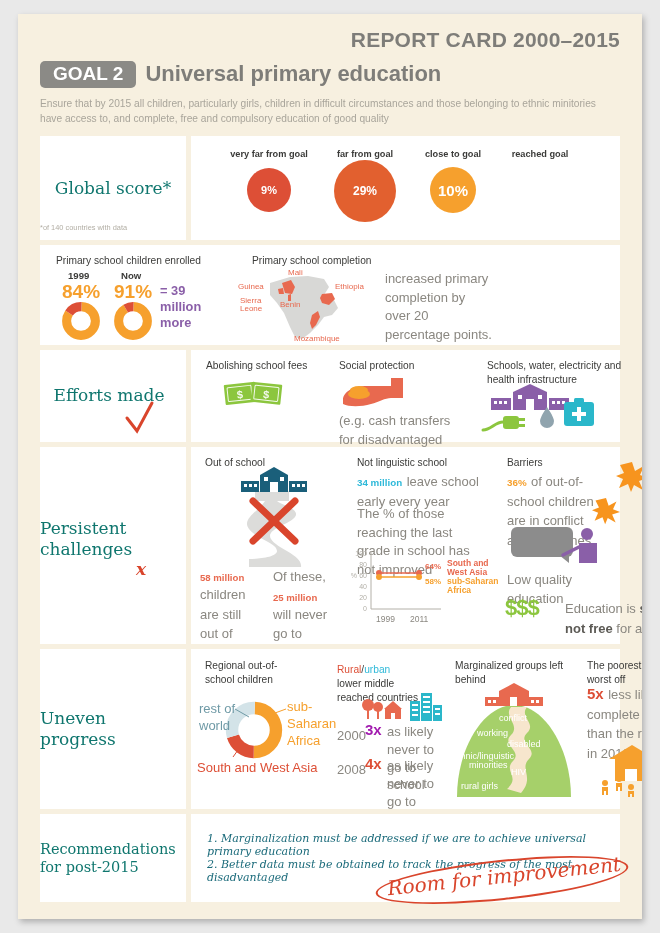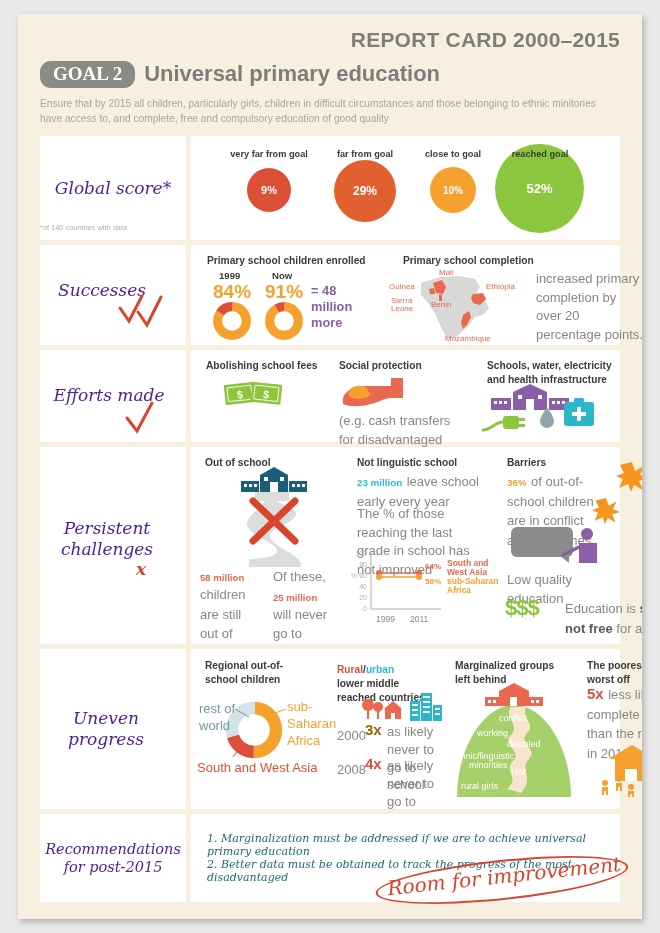--- a/index.html
+++ b/index.html
@@ -17,49 +17,49 @@
   }
   
   .hdr{padding:14px 22px 4px 22px;}
   .report-title{
     text-align:right;font-weight:bold;font-size:21px;letter-spacing:.2px;
     color:#7e7d79;margin-bottom:9px;
   }
   .goalline{display:flex;align-items:center;gap:9px;}
   .goal-badge{
     background:#8b8a86;color:#fff;font-weight:bold;font-size:19px;
-    border-radius:11px;padding:2px 13px 3px 13px;line-height:1.15;font-family:Liberation Serif, serif;
+    border-radius:5px;padding:2px 13px 3px 13px;line-height:1.15;
   }
   .goal-title{color:#7e7d79;font-weight:bold;font-size:22px;}
   .goal-desc{
     color:#a9a59b;font-size:10.2px;line-height:1.45;margin-top:9px;max-width:585px;
   }
   
   .rows{padding:6px 22px 0 22px;}
   .row{display:flex;margin-bottom:5px;}
   .cell{background:#fff;}
   .label-cell{
     width:146px;flex:none;margin-right:5px;position:relative;
     display:flex;align-items:center;justify-content:center;
   }
   .hand{
-    font-family:"DejaVu Serif", serif;font-style:italic;color:#4c1d95;
-    font-size:17px;line-height:1.25;text-align:center;
+    font-family:"DejaVu Serif", serif;color:#0f766e;
+    font-size:17px;line-height:1.25;
   }
   .hand.sm{font-size:14.5px;}
   .note{
     position:absolute;left:0;right:0;bottom:8px;
     color:#b2aea4;font-size:7.4px;
   }
   .tick{
     position:absolute;color:#d9452c;font-family:"DejaVu Serif",serif;
     font-weight:bold;pointer-events:none;
   }
   .content-cell{flex:1;position:relative;}
-  .h{font-size:10.2px;font-weight:bold;color:#3b3b39;line-height:1.3;}
+  .h{font-size:10.2px;font-weight:normal;color:#3b3b39;line-height:1.3;}
   .t{font-size:13px;color:#8a8780;line-height:1.42;}
   .abs{position:absolute;}
   
   .r1{height:104px;}
   .circ{
     border-radius:50%;display:flex;align-items:center;justify-content:center;
     color:#fff;font-weight:bold;
   }
   .bubble-lbl{font-size:9.2px;font-weight:bold;color:#3b3b39;text-align:center;}
   
@@ -125,59 +125,49 @@
         <div class="abs" style="left:126px;top:13px;width:96px;">
           <div class="bubble-lbl">far from goal</div>
         </div>
         <div class="abs circ" style="left:143px;top:24px;width:62px;height:62px;background:#e2602f;font-size:12px;">
           <span>29%</span>
         </div>
 
         <div class="abs" style="left:216px;top:13px;width:92px;">
           <div class="bubble-lbl">close to goal</div>
         </div>
-        <div class="abs circ" style="left:239px;top:31px;width:46px;height:46px;background:#f6a02d;font-size:10px;">
+        <div class="abs circ" style="left:239px;top:31px;width:46px;height:46px;background:#f6a02d;font-size:15px;">
           <span>10%</span>
         </div>
 
-        <div class="abs circ" style="left:304px;top:8px;width:89px;height:89px;background:#8cc63e;font-size:13px;">
-          <span>52%</span>
-        </div>
         <div class="abs" style="left:300px;top:13px;width:98px;">
           <div class="bubble-lbl">reached goal</div>
         </div>
       </div>
     </div>
 
     <div class="row r2">
-      <div class="cell label-cell">
-        <div class="hand" style="margin-bottom:10px;margin-right:22px;">Successes</div>
-        <svg class="abs" style="left:76px;top:45px;" width="60" height="40" viewBox="0 0 60 40">
-          <path d="M4 18 L13 31 L26 6" stroke="#d9452c" stroke-width="3" fill="none" stroke-linecap="round"></path>
-          <path d="M22 22 L31 35 L45 7" stroke="#d9452c" stroke-width="3" fill="none" stroke-linecap="round"></path>
-        </svg>
-      </div>
       <div class="cell content-cell">
         <div class="abs h" style="left:16px;top:9px;">Primary school children enrolled</div>
 
         <div class="abs yr" style="left:28px;top:25px;">1999</div>
         <div class="abs bigpct" style="left:22px;top:36px;">84%</div>
         <svg class="abs" style="left:22px;top:57px;" width="38" height="38" viewBox="0 0 42 42">
           <circle cx="21" cy="21" r="15.9" fill="none" stroke="#f6a02d" stroke-width="10" stroke-dasharray="84 16" stroke-dashoffset="25"></circle>
           <circle cx="21" cy="21" r="15.9" fill="none" stroke="#dd4f36" stroke-width="10" stroke-dasharray="16 84" stroke-dashoffset="-59"></circle>
         </svg>
 
         <div class="abs yr" style="left:81px;top:25px;">Now</div>
         <div class="abs bigpct" style="left:74px;top:36px;">91%</div>
         <svg class="abs" style="left:74px;top:57px;" width="38" height="38" viewBox="0 0 42 42">
           <circle cx="21" cy="21" r="15.9" fill="none" stroke="#f6a02d" stroke-width="10" stroke-dasharray="91 9" stroke-dashoffset="25"></circle>
           <circle cx="21" cy="21" r="15.9" fill="none" stroke="#dd4f36" stroke-width="10" stroke-dasharray="9 91" stroke-dashoffset="-66"></circle>
         </svg>
 
-        <div class="abs eq" style="left:120px;top:38px;width:54px;">= 48 million more</div>
+        <div class="abs eq" style="left:120px;top:38px;width:54px;">= 39 million more</div>
 
         <div class="abs h" style="left:212px;top:9px;">Primary school completion</div>
         <svg class="abs" style="left:210px;top:22px;" width="110" height="76" viewBox="0 0 110 76">
           <path fill="#d8d8d6" d="M20 16 L40 10 L58 9 L74 12 L79 20 L74 28 L78 34 L84 33 L88 41 L82 48
             L74 50 L68 58 L60 66 L52 72 L45 70 L40 60 L34 46 L27 36 L20 28 Z"></path>
           <path fill="#e8694f" d="M32 16 L41 13 L45 20 L42 27 L35 26 Z"></path>
           <path fill="#e8694f" d="M28 22 L33 21 L34 27 L29 27 Z"></path>
           <path fill="#e8694f" d="M38 28 L41 27 L41 34 L38 34 Z"></path>
           <path fill="#e8694f" d="M72 27 L82 26 L85 32 L79 38 L72 36 L70 31 Z"></path>
           <path fill="#e8694f" d="M62 48 L68 44 L70 50 L66 58 L62 62 L60 56 Z"></path>
@@ -291,21 +281,21 @@
           <span class="t">children are still out of school</span>
         </div>
         <div class="abs" style="left:82px;top:120px;width:62px;">
           <span class="t">Of these,</span>
           <span class="t bold orange" style="font-size:9.6px;">25 million</span>
           <span class="t">will never go to school</span>
         </div>
 
         <div class="abs h" style="left:166px;top:9px;">Not linguistic school</div>
         <div class="abs" style="left:166px;top:25px;width:122px;">
-          <span class="t bold" style="color:#2fb9d9;font-size:9.8px;">23 million</span>
+          <span class="t bold" style="color:#2fb9d9;font-size:9.8px;">34 million</span>
           <span class="t">leave school early every year</span>
         </div>
         <div class="abs t" style="left:166px;top:58px;width:122px;">The % of those reaching the last grade in school has not improved</div>
 
         <svg class="abs" style="left:158px;top:100px;" width="150" height="82" viewBox="0 0 150 82">
           <text x="18" y="9" text-anchor="end" fill="#b3b0a8" font-size="7" font-family="Liberation Sans, sans-serif">100</text>
           <text x="18" y="20" text-anchor="end" fill="#b3b0a8" font-size="7" font-family="Liberation Sans, sans-serif">80</text>
           <text x="18" y="31" text-anchor="end" fill="#b3b0a8" font-size="7" font-family="Liberation Sans, sans-serif">60</text>
           <text x="18" y="42" text-anchor="end" fill="#b3b0a8" font-size="7" font-family="Liberation Sans, sans-serif">40</text>
           <text x="18" y="53" text-anchor="end" fill="#b3b0a8" font-size="7" font-family="Liberation Sans, sans-serif">20</text>
@@ -398,21 +388,21 @@
             <rect x="3" y="23" width="6" height="2" fill="#fff"></rect>
           <rect x="14" y="5" width="7" height="2" fill="#fff"></rect>
             <rect x="14" y="10" width="7" height="2" fill="#fff"></rect>
             <rect x="14" y="15" width="7" height="2" fill="#fff"></rect>
             <rect x="14" y="20" width="7" height="2" fill="#fff"></rect>
           <rect x="26" y="17" width="5" height="2" fill="#fff"></rect>
             <rect x="26" y="22" width="5" height="2" fill="#fff"></rect>
         </svg>
 
         <div class="abs t" style="left:146px;top:78px;">2000</div>
-        <div class="abs" style="left:174px;top:72px;font-size:15px;font-weight:bold;color:#a16207;text-align:center;">3x</div>
+        <div class="abs" style="left:174px;top:72px;font-size:15px;font-weight:bold;color:#a21caf;text-align:center;">3x</div>
         <div class="abs t" style="left:196px;top:74px;width:56px;line-height:1.35;">as likely never to go to school</div>
 
         <div class="abs t" style="left:146px;top:112px;">2008</div>
         <div class="abs" style="left:174px;top:106px;font-size:15px;font-weight:bold;color:#dd4f36;">4x</div>
         <div class="abs t" style="left:196px;top:108px;width:56px;line-height:1.35;">as likely never to go to school</div>
 
         <div class="abs h" style="left:264px;top:10px;width:116px;">Marginalized groups left behind</div>
         <svg class="abs" style="left:258px;top:40px;" width="130" height="108" viewBox="0 0 130 108">
           <path fill="#a6d06a" d="M8 108 C8 60 34 16 65 16 C96 16 122 60 122 108 Z"></path>
           <path fill="#f7e6cd" d="M62 18 C54 28 72 36 62 46 C52 56 74 62 64 72 C54 82 72 88 58 100 L72 104

